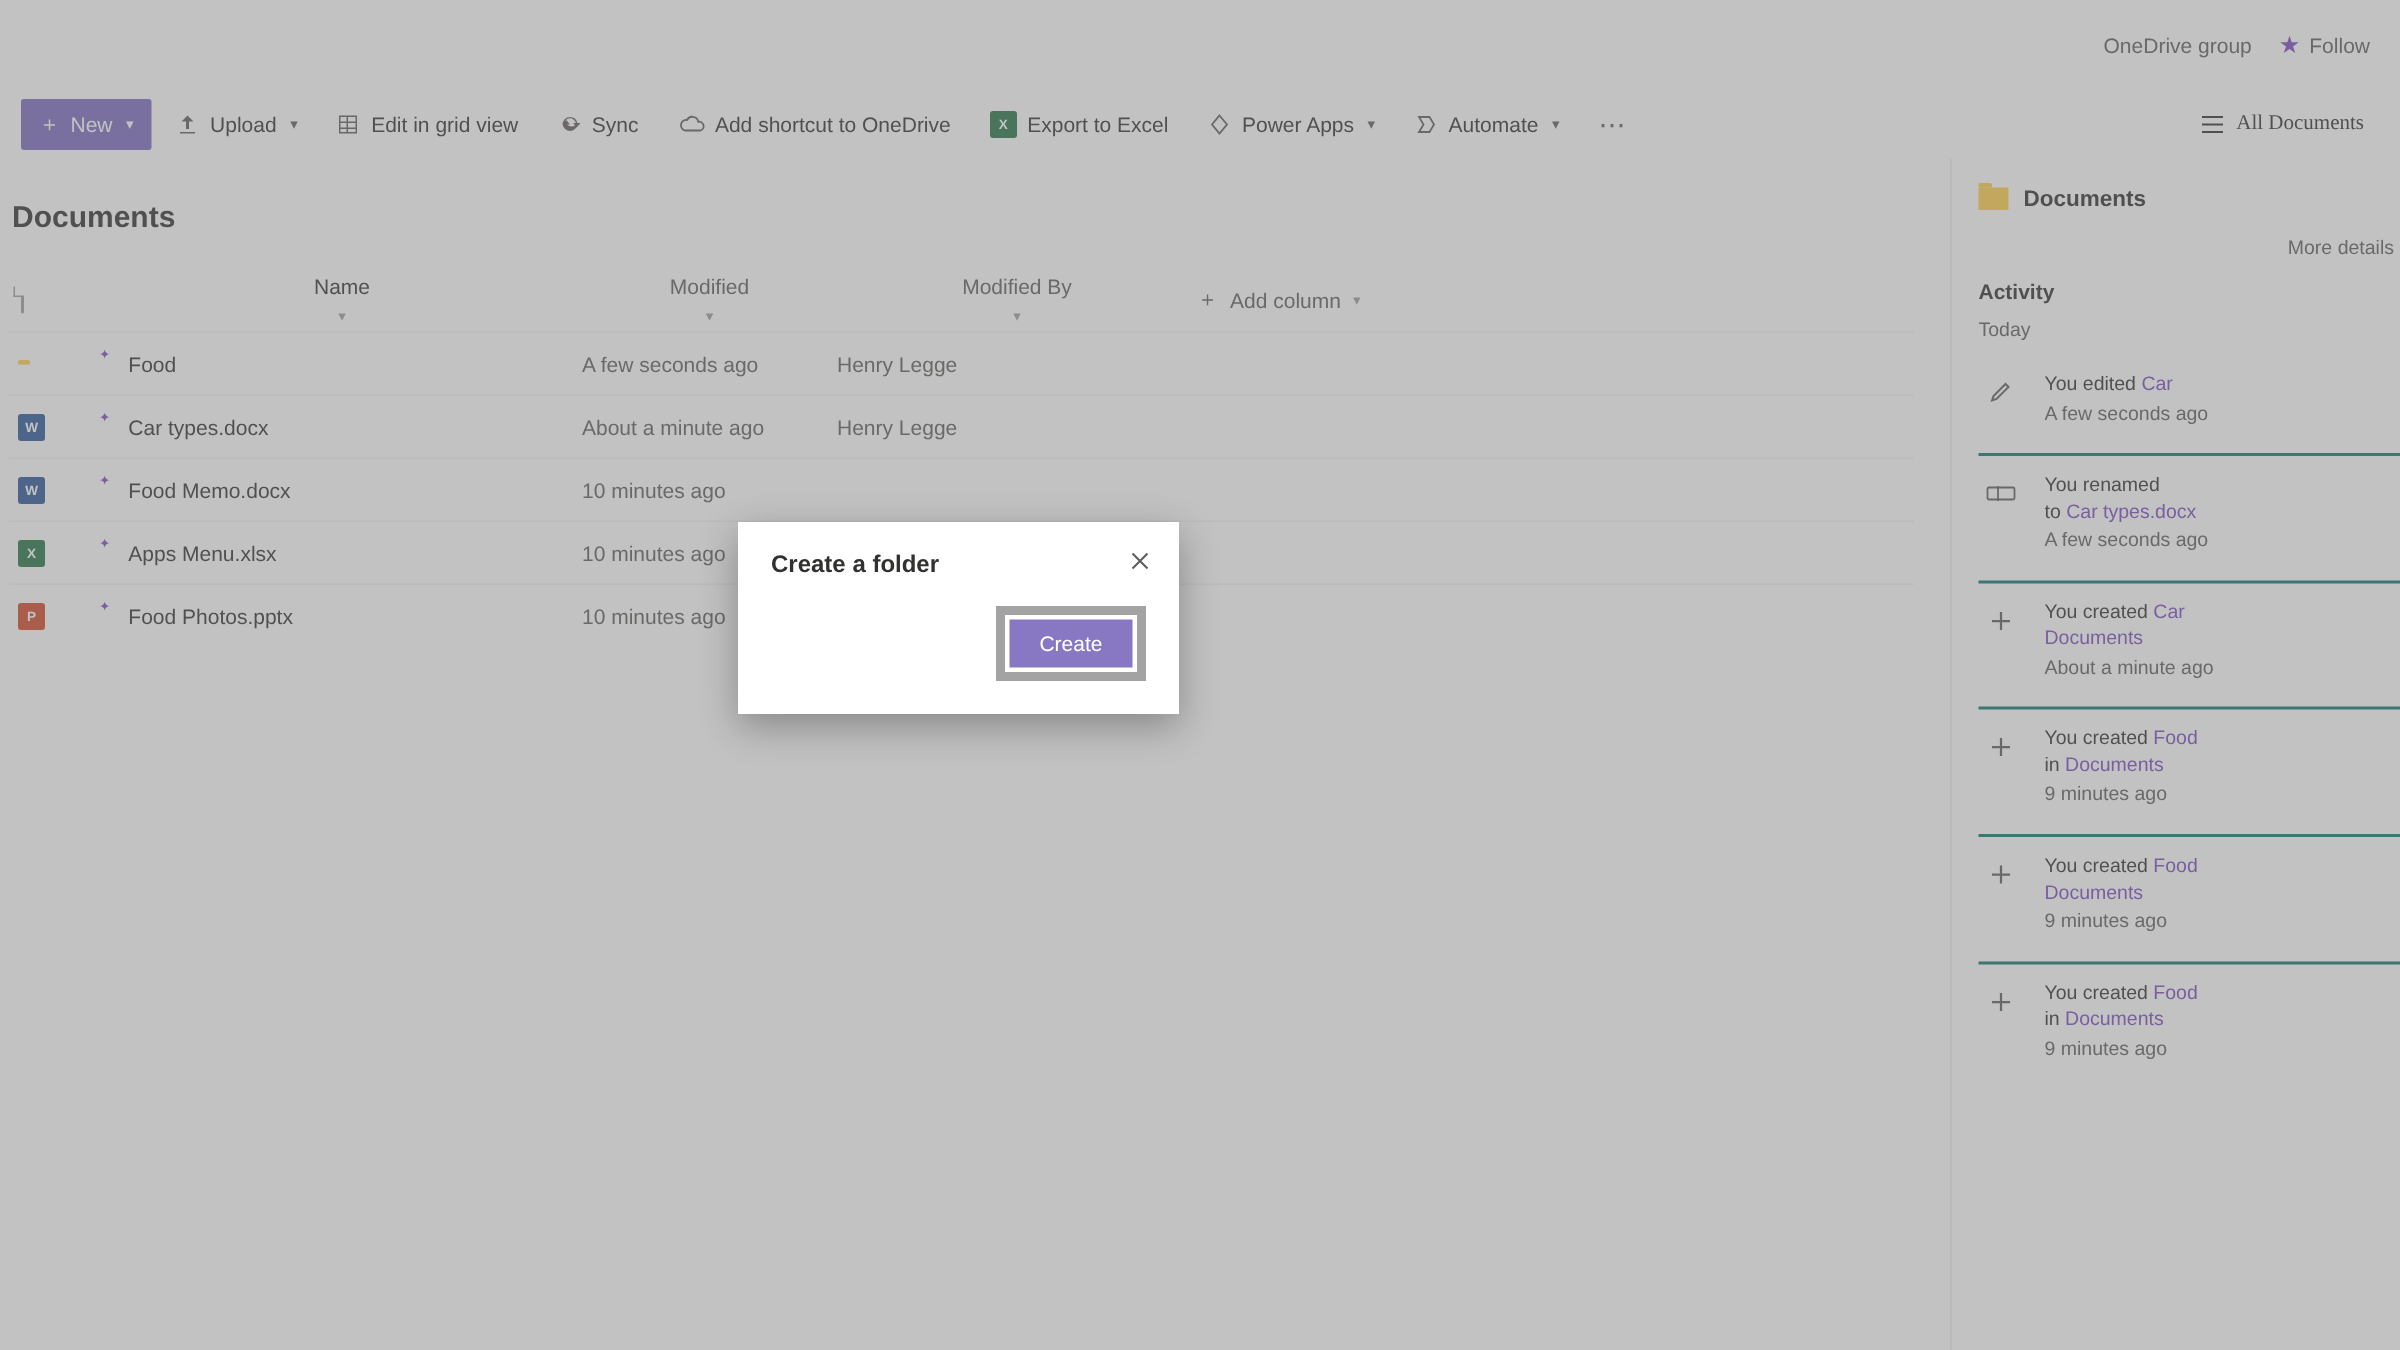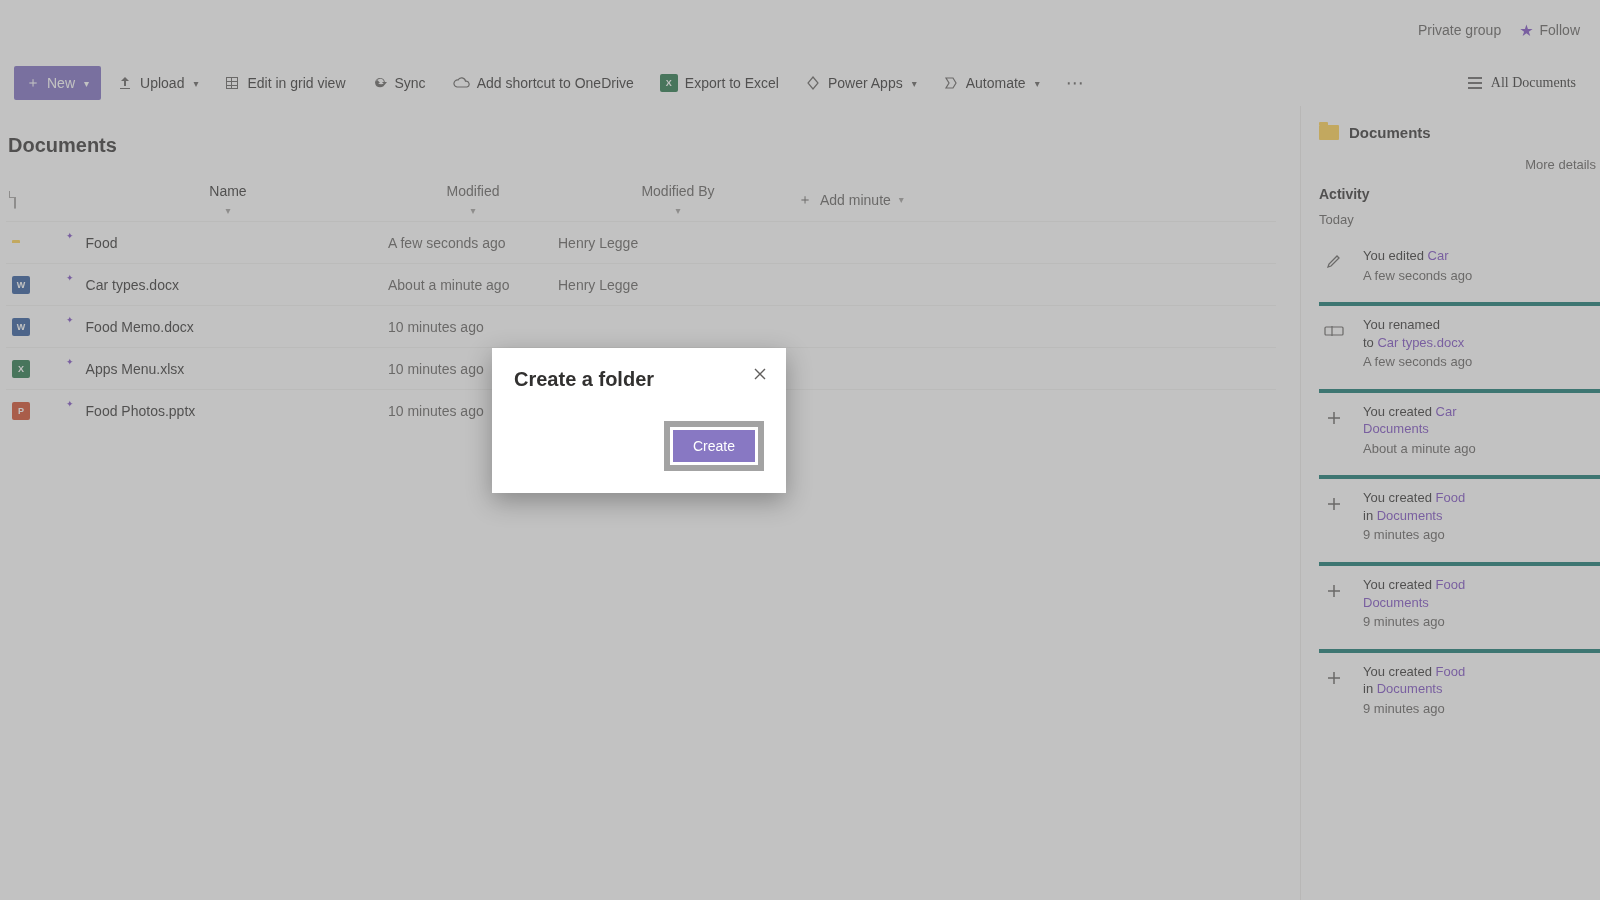--- a/index.html
+++ b/index.html
@@ -47,47 +47,47 @@
 
   
   .rpane { width:300px; border-left:1px solid #edebe9; padding: 12px 0 0 18px; overflow:hidden; }
   .rpane-hdr { display:flex; align-items:center; gap:10px; margin:6px 0 16px; }
   .rpane-hdr .fold { width:20px; height:15px; background:#ffcf4b; border-radius:1px; position:relative;}
   .rpane-hdr .fold::before { content:""; position:absolute; top:-3px; left:0; width:9px; height:3px; background:#ffcf4b; border-radius:1px 1px 0 0;}
   .rpane-hdr .ttl { font-weight:600; font-size:15px;}
   .more-d { text-align:right; color:#605e5c; font-size:13px; padding-right:4px; margin-bottom:14px;}
   .act-title { font-weight:600; font-size:14px; margin: 8px 0 10px;}
   .act-sub { color:#605e5c; font-size:13px; margin-bottom:10px;}
-  .act-item { display:flex; gap:14px; padding: 10px 0 18px; border-top:4px solid #0f766e; }
+  .act-item { display:flex; gap:14px; padding: 10px 0 18px; border-top:2px solid #0f766e; }
   .act-item:first-of-type { border-top:none; }
   .act-ic { width:30px; height:30px; display:flex; align-items:center; justify-content:center; color:#605e5c;}
   .act-body { font-size:13px; color:#323130; line-height:1.35; overflow:hidden; white-space:nowrap;}
   .act-body .lnk { color:#7a4bc1; }
   .act-body .ts { color:#605e5c; display:block; margin-top:2px; }
 
   
   .overlay { position:absolute; inset:0; background: rgba(120,120,120,0.45); }
 
   
   .dialog { position:absolute; left:492px; top:348px; width:294px; background:#fff; box-shadow: 0 8px 24px rgba(0,0,0,0.3); padding: 20px 22px 22px; }
-  .dialog h2 { font-size:20px; font-weight:600; margin-bottom:30px;}
+  .dialog h2 { font-size:16px; font-weight:600; margin-bottom:18px;}
   .dlg-close { position:absolute; right:12px; top:12px; width:28px; height:28px; display:flex; align-items:center; justify-content:center; color:#605e5c; cursor:pointer;}
   .dlg-input-wrap { border:5px solid #0b6dd6; padding:3px; margin-bottom:10px;}
   .dlg-input { width:100%; border:1px solid #8a8886; padding:6px 8px; font-size:14px; outline:none; }
   .dlg-btn-wrap { display:flex; justify-content:flex-end; }
   .dlg-btn-border { border:6px solid #a3a3a3; padding:3px;}
   .dlg-btn { background:#8878c3; color:#fff; border:none; padding:8px 20px; font-size:14px; cursor:pointer;}
 
   svg { display:block; }
 </style>
 </head>
 <body>
 
 <div class="site-bar">
-  <span>Private group</span>
+  <span>OneDrive group</span>
   <span style="display:flex;align-items:center;gap:6px;">
     <span class="star">★</span>
     <span>Follow</span>
   </span>
 </div>
 
 <div class="cmd-bar">
   <div class="cmd-item cmd-new">
     <span>＋</span>
     <span>New</span>
@@ -173,21 +173,21 @@
       <div class="hdr-cell">
         <span>Modified</span>
         <span class="hdr-chev">▾</span>
       </div>
       <div class="hdr-cell">
         <span>Modified By</span>
         <span class="hdr-chev">▾</span>
       </div>
       <div class="addcol">
         <span>＋</span>
-        <span>Add minute</span>
+        <span>Add column</span>
         <span class="hdr-chev">▾</span>
       </div>
     </div>
 
     <div id="rows">
         <div class="row">
           <div><span class="ic-folder"></span></div>
           <div class="fname">
             <span class="sp-badge">✦</span>
             <span>Food</span>

